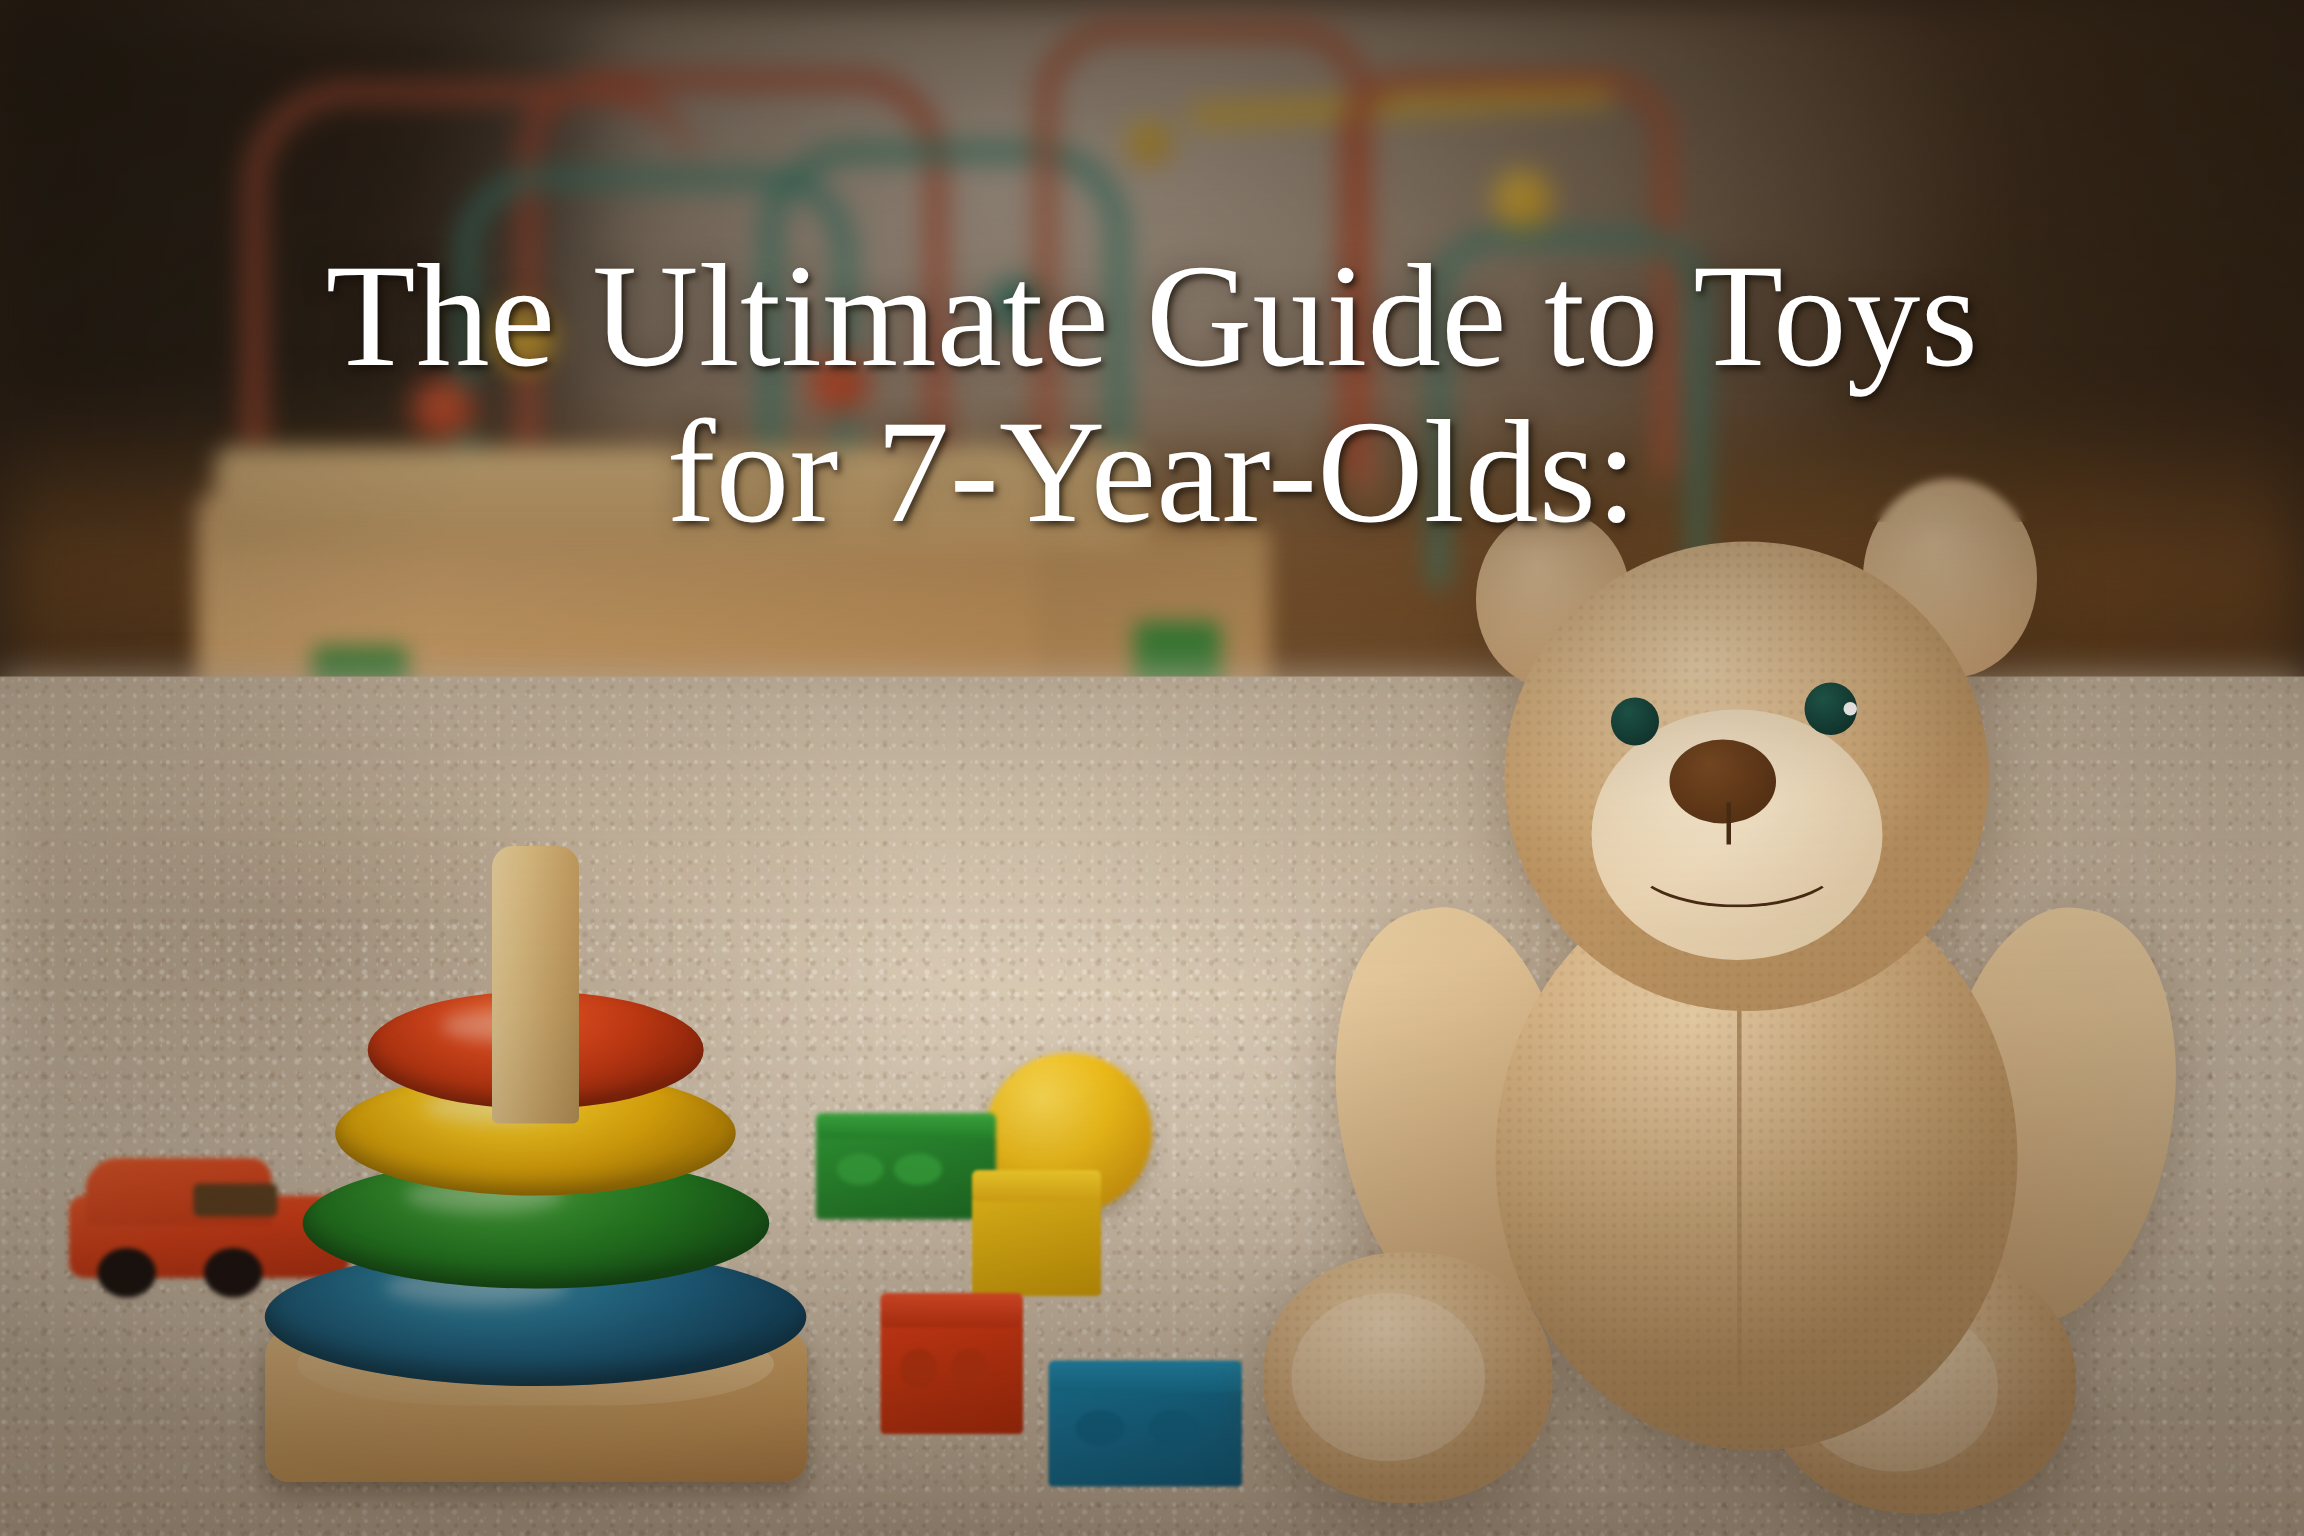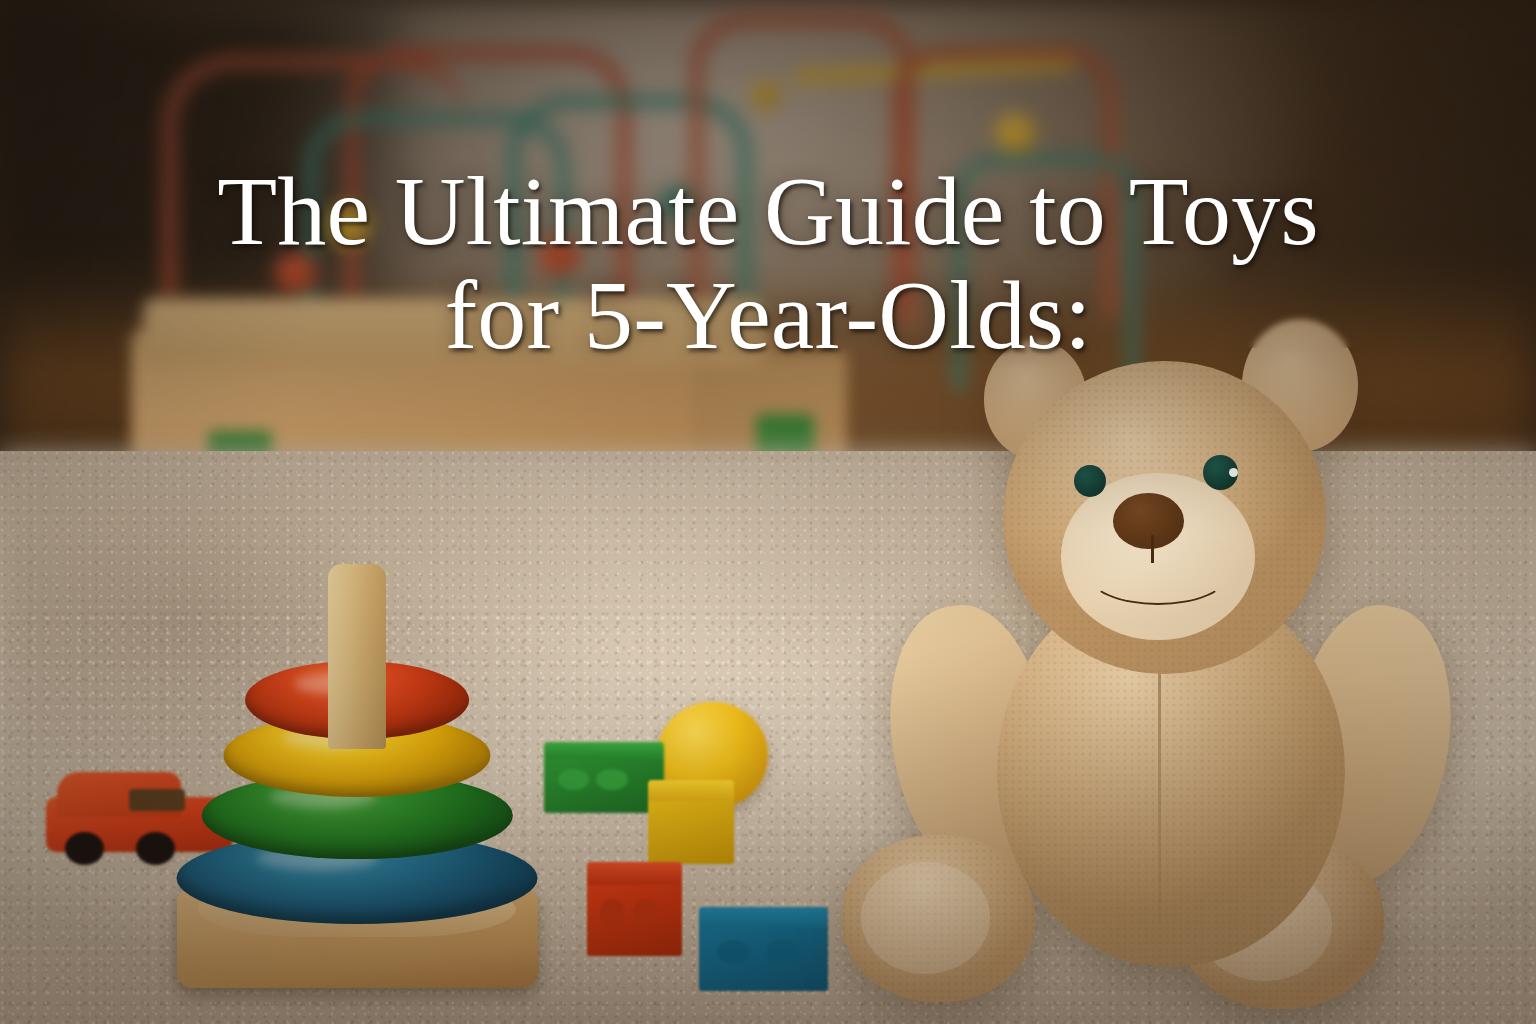--- a/index.html
+++ b/index.html
@@ -399,17 +399,17 @@
     </div>
 
     <div class="dof"></div>
   </div>
 
   <div class="overlay"></div>
 
   <div class="textwrap">
     <h1 class="title">
       <span class="l1">The Ultimate Guide to Toys</span>
-      <span class="l2">for 5-Year-Olds:</span>
+      <span class="l2">for 7-Year-Olds:</span>
     </h1>
   </div>
 
 </div>
 
 </body></html>

